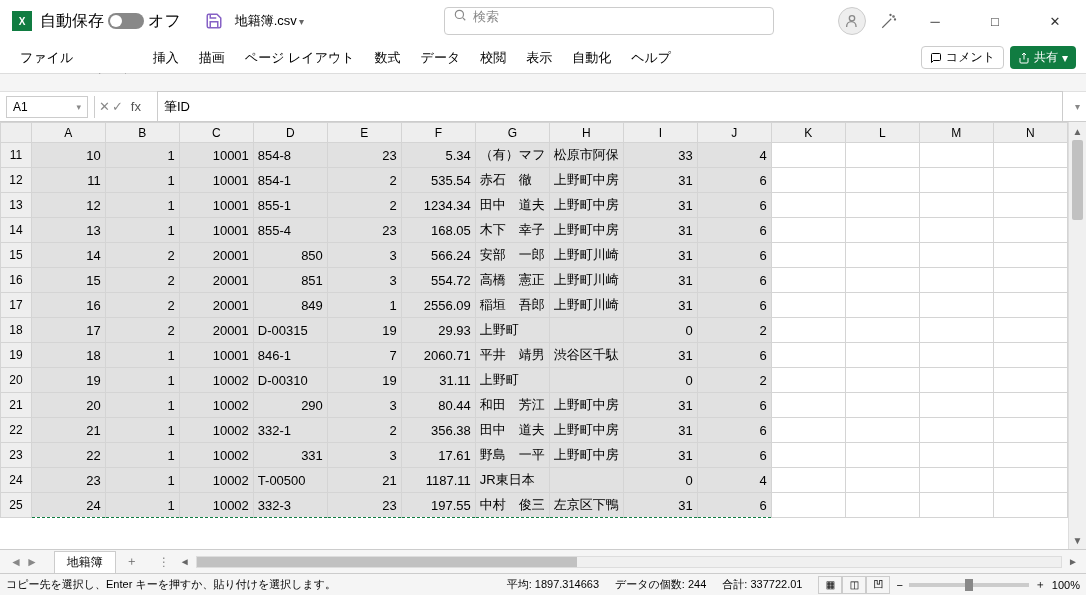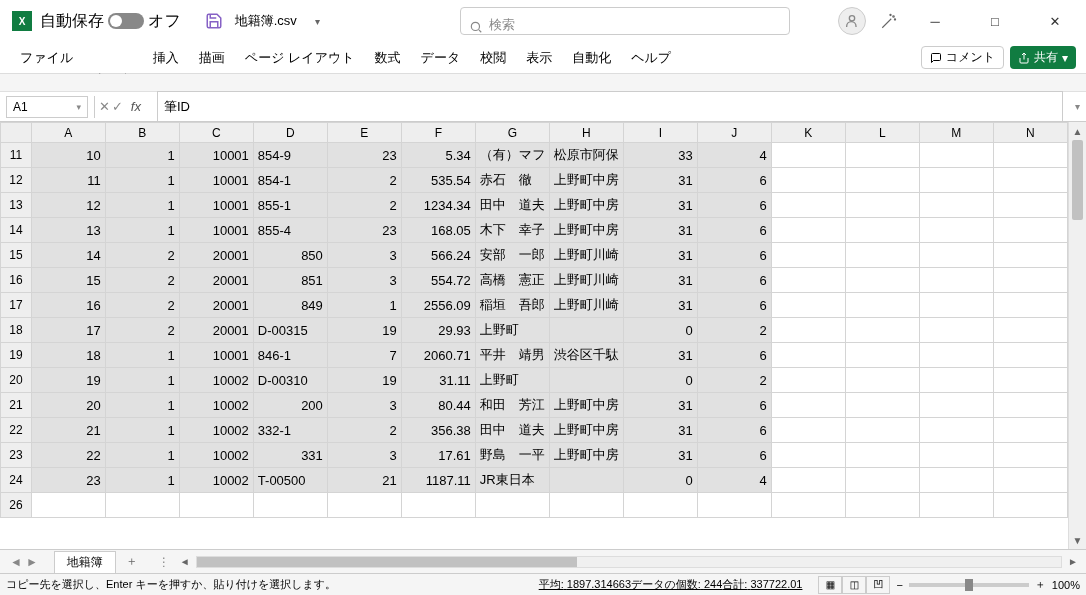--- a/index.html
+++ b/index.html
@@ -3,40 +3,40 @@
 <meta charset="utf-8">
 <style>
   * { margin: 0; padding: 0; box-sizing: border-box; font-family: "Yu Gothic UI", "Segoe UI", sans-serif; }
   body { width: 1086px; height: 595px; background: #f5f5f5; display: flex; flex-direction: column; overflow: hidden; }
   .titlebar { height: 42px; background: #fff; display: flex; align-items: center; padding: 0 4px; }
   .app-icon { width: 20px; height: 20px; background: #107c41; margin: 0 8px; display: flex; align-items: center; justify-content: center; color: #fff; font-size: 10px; font-weight: bold; }
   .autosave { display: flex; align-items: center; margin-right: 12px; font-size: 16px; }
   .toggle { width: 36px; height: 16px; background: #888; border-radius: 8px; margin: 0 4px; position: relative; }
   .toggle::after { content: ''; width: 12px; height: 12px; background: #fff; border-radius: 50%; position: absolute; top: 2px; left: 2px; }
   .save-icon { width: 18px; height: 18px; margin: 0 12px; color: #8661c5; }
-  .filename { font-size: 13px; margin-right: 18px; }
+  .filename { font-size: 13px; margin-right: 2px; }
   .chev { color: #666; font-size: 10px; }
-  .searchbox { flex: 0 0 330px; height: 28px; border: 1px solid #ccc; border-radius: 4px; margin-left: 140px; display: flex; align-items: flex-end; padding: 0 8px; }
+  .searchbox { flex: 0 0 330px; height: 28px; border: 1px solid #ccc; border-radius: 4px; margin-left: 140px; display: flex; align-items: flex-start; padding: 0 8px; }
   .searchbox svg { margin-right: 6px; }
   .searchbox span { color: #888; font-size: 13px; }
   .spacer { flex: 1; }
   .titlebar-right { display: flex; align-items: center; gap: 14px; padding-right: 4px; }
   .user-icon { width: 28px; height: 28px; border-radius: 50%; background: #eee; border: 1px solid #ccc; display: flex; align-items: center; justify-content: center; color: #888; font-size: 14px; }
   .winbtn { width: 46px; height: 32px; display: flex; align-items: center; justify-content: center; color: #333; font-size: 13px; cursor: pointer; }
   .ribbon-tabs { height: 32px; background: #fff; display: flex; align-items: center; padding: 0 10px; border-bottom: 1px solid #ddd; font-size: 13px; }
   .ribbon-tabs .tab { padding: 0 10px; cursor: pointer; }
   .ribbon-tabs .active { border-bottom: 2px solid #107c41; font-weight: 600; margin-top: 44px; }
   .ribbon-right { margin-left: auto; display: flex; gap: 6px; }
   .comment-btn { border: 1px solid #ccc; border-radius: 4px; padding: 2px 8px; font-size: 12px; display: flex; align-items: center; gap: 4px; background: #fff; }
   .share-btn { background: #107c41; color: #fff; border-radius: 4px; padding: 2px 8px; font-size: 12px; display: flex; align-items: center; gap: 4px; }
   .ribbon-content { height: 18px; background: #f5f5f5; border-bottom: 1px solid #e0e0e0; }
   .formula-bar { height: 30px; background: #fff; display: flex; align-items: center; border-bottom: 1px solid #ccc; font-size: 13px; }
   .namebox { width: 82px; height: 22px; border: 1px solid #ccc; margin: 0 6px; padding: 0 6px; display: flex; align-items: center; justify-content: space-between; font-size: 12px; }
   .fx-btns { display: flex; gap: 2px; color: #888; font-size: 13px; padding: 0 4px; }
-  .fx { font-style: italic; color: #555; padding: 0 4px; }
+  .fx { color: #555; padding: 0 4px; }
   .formula-input { flex: 1; border: 1px solid #ccc; height: 32px; margin: 0 6px 0 12px; padding: 0 6px; display: flex; align-items: center; }
   .grid-area { flex: 1; display: flex; overflow: hidden; background: #fff; position: relative; }
   .grid-body { flex: 1; overflow: hidden; }
   table { border-collapse: collapse; width: 100%; table-layout: fixed; }
   th, td { border: 1px solid #d4d4d4; height: 25px; font-size: 13px; padding: 0 4px; white-space: nowrap; overflow: hidden; }
   thead th { background: #eee; font-weight: normal; text-align: center; height: 20px; font-size: 12px; }
   .rowhead { background: #eee; text-align: center; width: 30px; font-size: 12px; }
   td.num { text-align: right; }
   td.txt { text-align: left; }
   col.cA { width: 72px; } col.cB { width: 72px; } col.cC { width: 72px; } col.cD { width: 72px; }
@@ -56,21 +56,21 @@
   .tab-nav { display: flex; gap: 4px; padding: 0 10px; color: #888; }
   .sheet-tab { background: #fff; border: 1px solid #ccc; border-bottom: none; padding: 2px 12px; margin-left: 6px; }
   .add-tab { padding: 0 10px; color: #666; }
   .hscroll { flex: 1; display: flex; align-items: center; margin: 0 6px; gap:4px;}
   .hscroll .dots{ color:#888; padding:0 4px;}
   .htrack { flex: 1; height: 12px; background: #f0f0f0; position: relative; border: 1px solid #ddd; }
   .hthumb { position: absolute; left: 0; width: 380px; top: 0; bottom: 0; background: #c1c1c1; }
   .harrow { color:#666; font-size:10px; padding:0 2px;}
   .status { height: 22px; background: #f5f5f5; display: flex; align-items: center; border-top: 1px solid #ccc; font-size: 11px; padding: 0 6px; justify-content: center; }
   .status .msg { flex: 0 0 auto; }
-  .status .stats { margin-left: auto; display: flex; gap: 0; padding-right: 10px; text-decoration: underline; }
+  .status .stats { margin-left: auto; display: flex; gap: 16px; padding-right: 10px; }
   .viewbtns { display: flex; gap: 0; margin: 0 6px; }
   .viewbtn { width: 24px; height: 18px; border: 1px solid #ccc; display: flex; align-items: center; justify-content: center; font-size: 10px; }
   .zoom { display: flex; align-items: center; gap: 6px; }
   .zslider { width: 120px; height: 4px; background: #ccc; position: relative; }
   .zknob { width: 8px; height: 12px; background: #888; position: absolute; left: 56px; top: -4px; }
 </style>
 </head>
 <body>
 
 <div class="titlebar">
@@ -201,21 +201,21 @@
           <th>M</th>
           <th>N</th>
         </tr>
       </thead>
       <tbody id="tbody">
           <tr class="sel topsel">
             <td class="rowhead">11</td>
             <td class="num">10</td>
             <td class="num">1</td>
             <td class="num">10001</td>
-            <td class="txt">854-9</td>
+            <td class="txt">854-8</td>
             <td class="num">23</td>
             <td class="num">5.34</td>
             <td class="txt">（有）マフ</td>
             <td class="txt">松原市阿保</td>
             <td class="num">33</td>
             <td class="num">4</td>
             <td class="txt"></td>
             <td class="txt"></td>
             <td class="txt"></td>
             <td class="txt"></td>
@@ -371,21 +371,21 @@
             <td class="txt"></td>
             <td class="txt"></td>
             <td class="txt"></td>
             <td class="txt"></td>
           </tr>
           <tr class="sel">
             <td class="rowhead">21</td>
             <td class="num">20</td>
             <td class="num">1</td>
             <td class="num">10002</td>
-            <td class="num">200</td>
+            <td class="num">290</td>
             <td class="num">3</td>
             <td class="num">80.44</td>
             <td class="txt">和田　芳江</td>
             <td class="txt">上野町中房</td>
             <td class="num">31</td>
             <td class="num">6</td>
             <td class="txt"></td>
             <td class="txt"></td>
             <td class="txt"></td>
             <td class="txt"></td>
@@ -434,32 +434,32 @@
             <td class="num">1187.11</td>
             <td class="txt">JR東日本</td>
             <td class="txt"></td>
             <td class="num">0</td>
             <td class="num">4</td>
             <td class="txt"></td>
             <td class="txt"></td>
             <td class="txt"></td>
             <td class="txt"></td>
           </tr>
-          <tr>
-            <td class="rowhead">26</td>
-            <td class="num"></td>
-            <td class="num"></td>
-            <td class="num"></td>
-            <td class="txt"></td>
-            <td class="num"></td>
-            <td class="num"></td>
-            <td class="txt"></td>
-            <td class="txt"></td>
-            <td class="num"></td>
-            <td class="num"></td>
+          <tr class="sel botsel">
+            <td class="rowhead">25</td>
+            <td class="num">24</td>
+            <td class="num">1</td>
+            <td class="num">10002</td>
+            <td class="txt">332-3</td>
+            <td class="num">23</td>
+            <td class="num">197.55</td>
+            <td class="txt">中村　俊三</td>
+            <td class="txt">左京区下鴨</td>
+            <td class="num">31</td>
+            <td class="num">6</td>
             <td class="txt"></td>
             <td class="txt"></td>
             <td class="txt"></td>
             <td class="txt"></td>
           </tr>
         </tbody>
     </table>
   </div>
   <div class="vscroll">
     <div class="varrow">▲</div>

